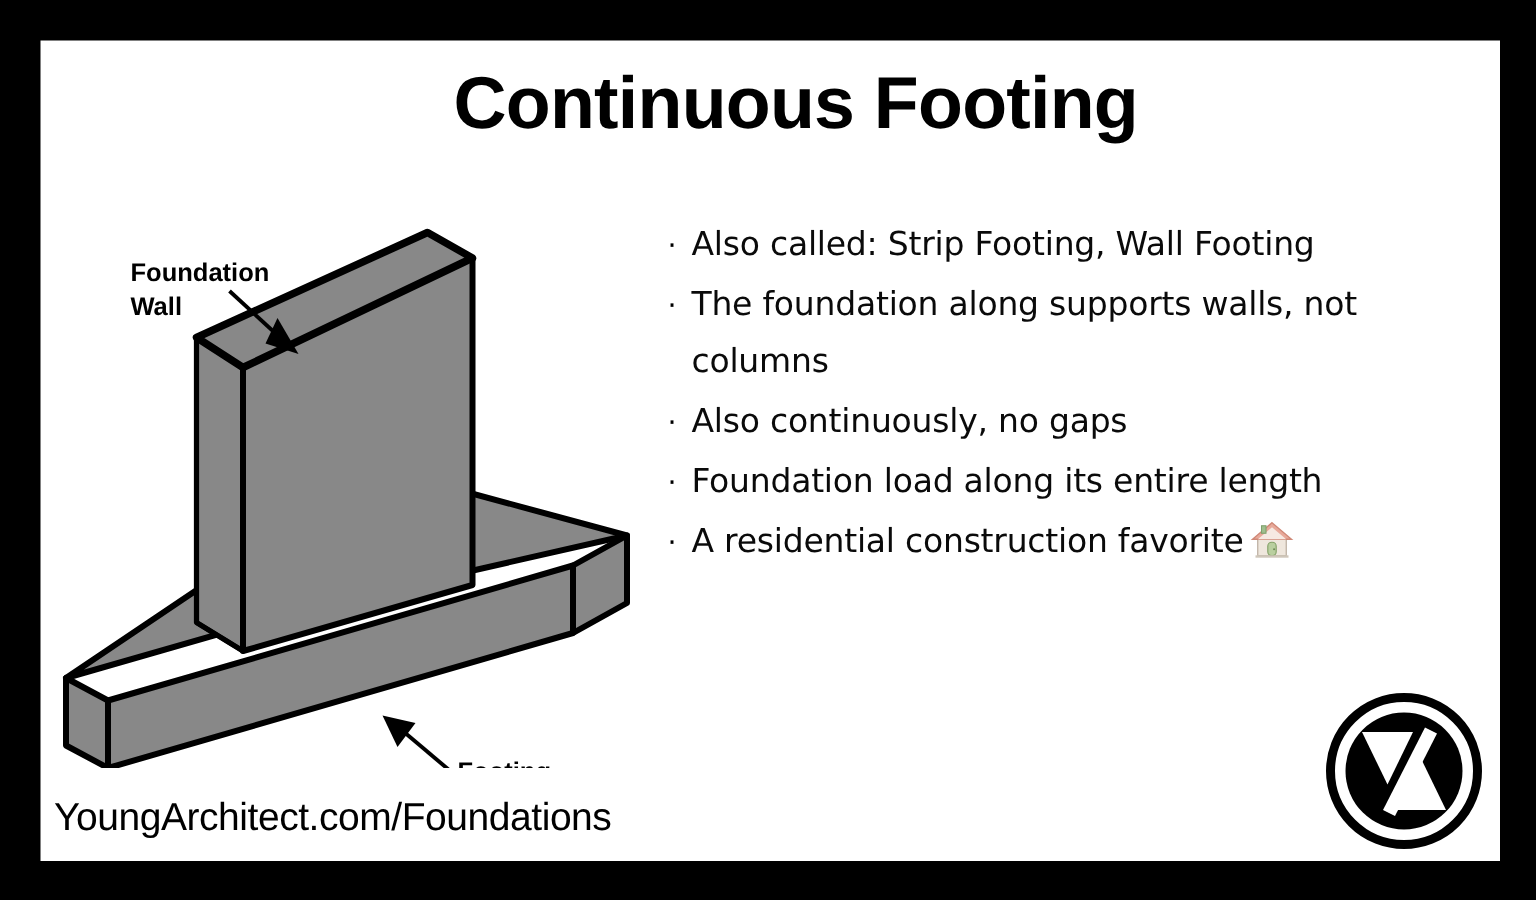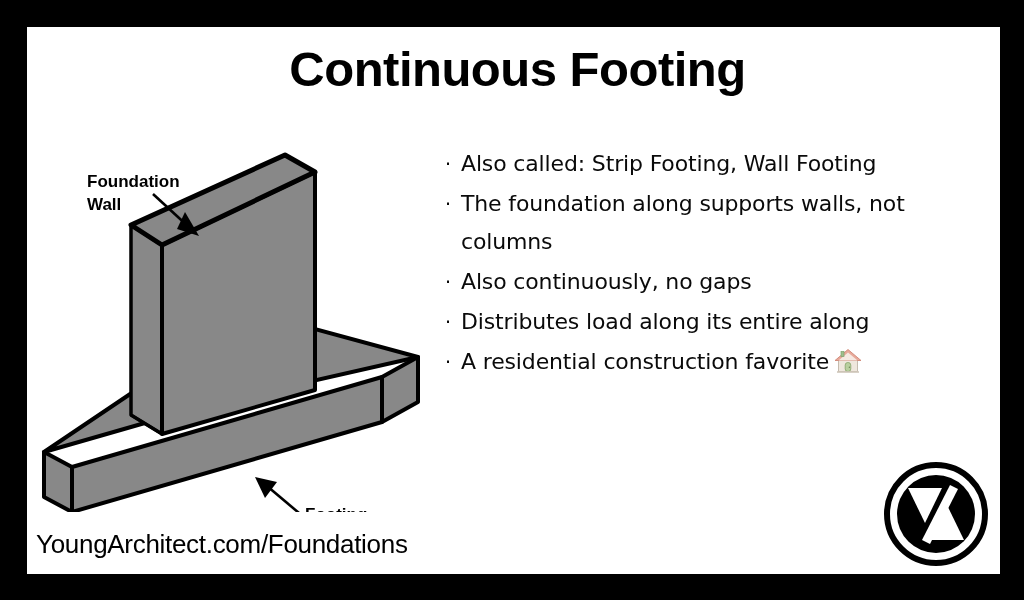--- a/index.html
+++ b/index.html
@@ -29,21 +29,21 @@
     top: 27px;
     width: 973px;
     height: 547px;
     background: #ffffff;
     overflow: hidden;
   }
 
   
   #slide-title {
     position: absolute;
-    left: 4px;
+    left: 17px;
     top: 14px;
     width: 973px;
     text-align: center;
     font-family: "Liberation Sans", sans-serif;
     font-weight: bold;
     font-size: 49px;
     letter-spacing: -0.5px;
     color: #000000;
     white-space: nowrap;
   }
@@ -179,21 +179,21 @@
         <span class="bullet-text">The foundation along supports walls, not columns</span>
       </div>
 
       <div class="bullet-row">
         <span class="bullet-dot">·</span>
         <span class="bullet-text">Also continuously, no gaps</span>
       </div>
 
       <div class="bullet-row">
         <span class="bullet-dot">·</span>
-        <span class="bullet-text">Distributes load along its entire along</span>
+        <span class="bullet-text">Foundation load along its entire length</span>
       </div>
 
       <div class="bullet-row">
         <span class="bullet-dot">·</span>
         <span class="bullet-text"><span>A residential construction favorite</span><span class="house-emoji">
             <svg width="30" height="28" viewBox="0 0 30 28" xmlns="http://www.w3.org/2000/svg">
 
               <rect x="5.5" y="12.5" width="19" height="12" fill="#efe7dd" stroke="#b9ad9e" stroke-width="0.8"></rect>
 
               <polygon points="15,2.5 28,13.5 2,13.5" fill="#e8a99a" stroke="#cf8877" stroke-width="0.9"></polygon>

